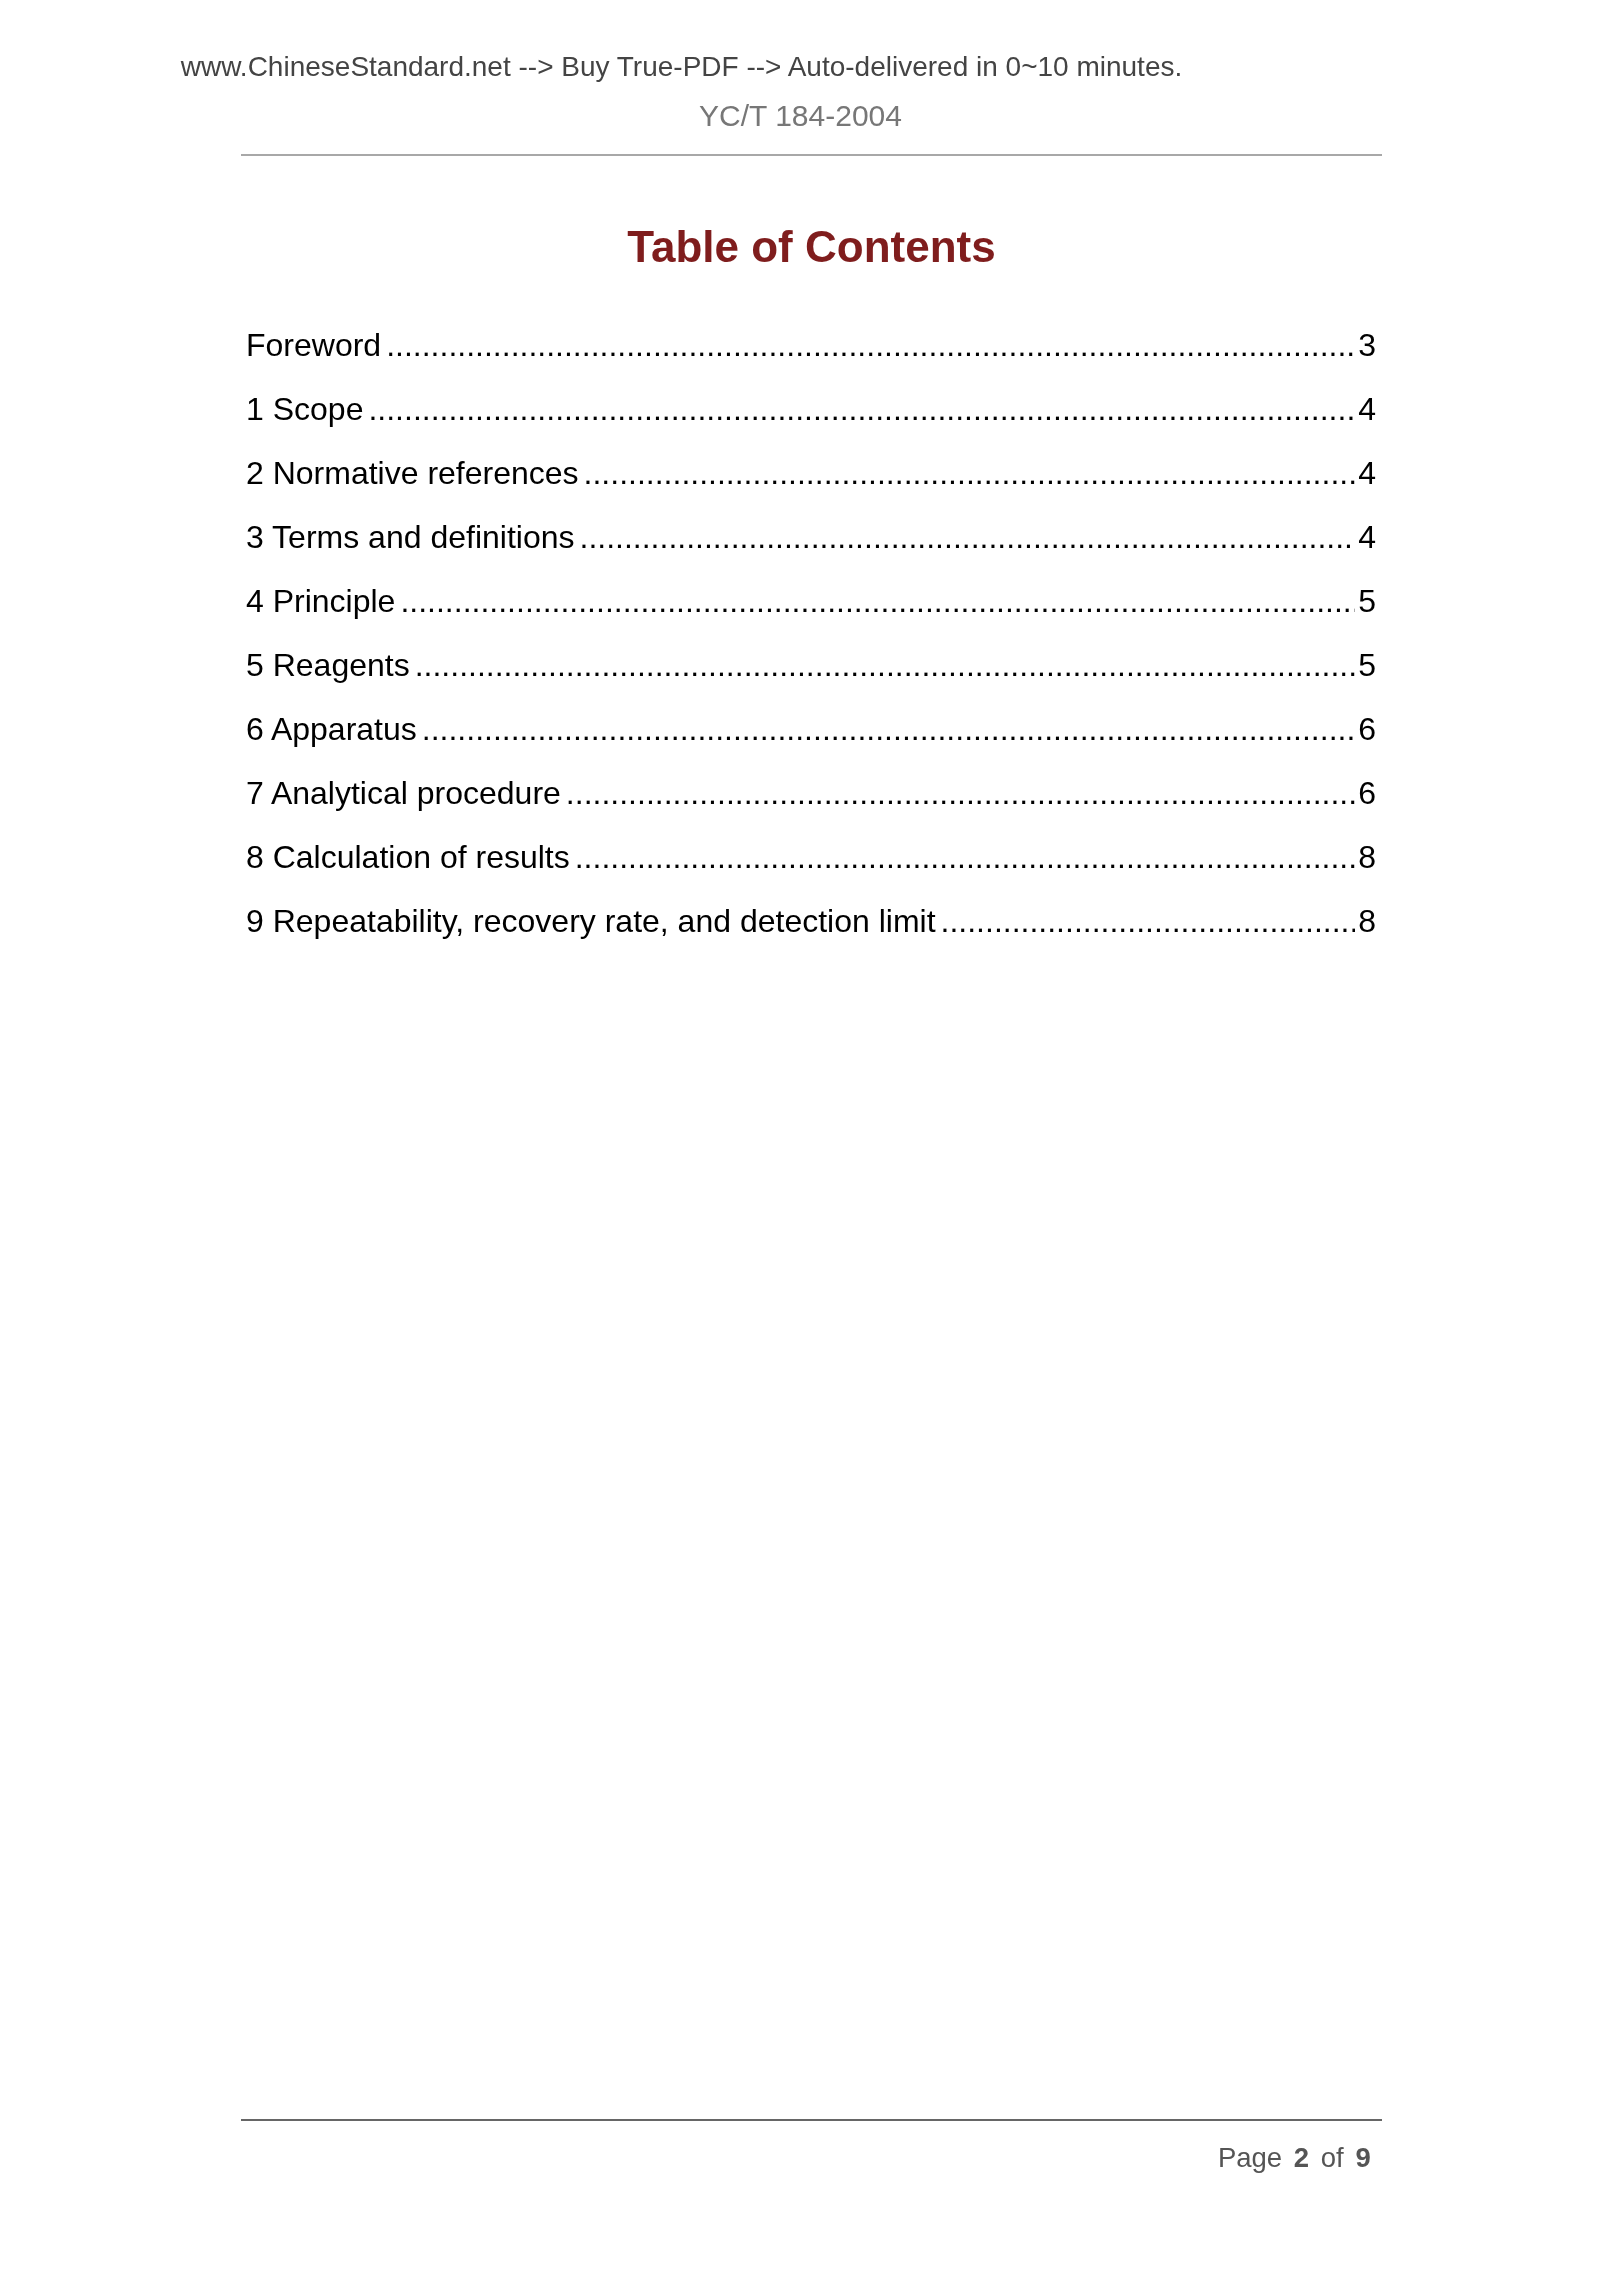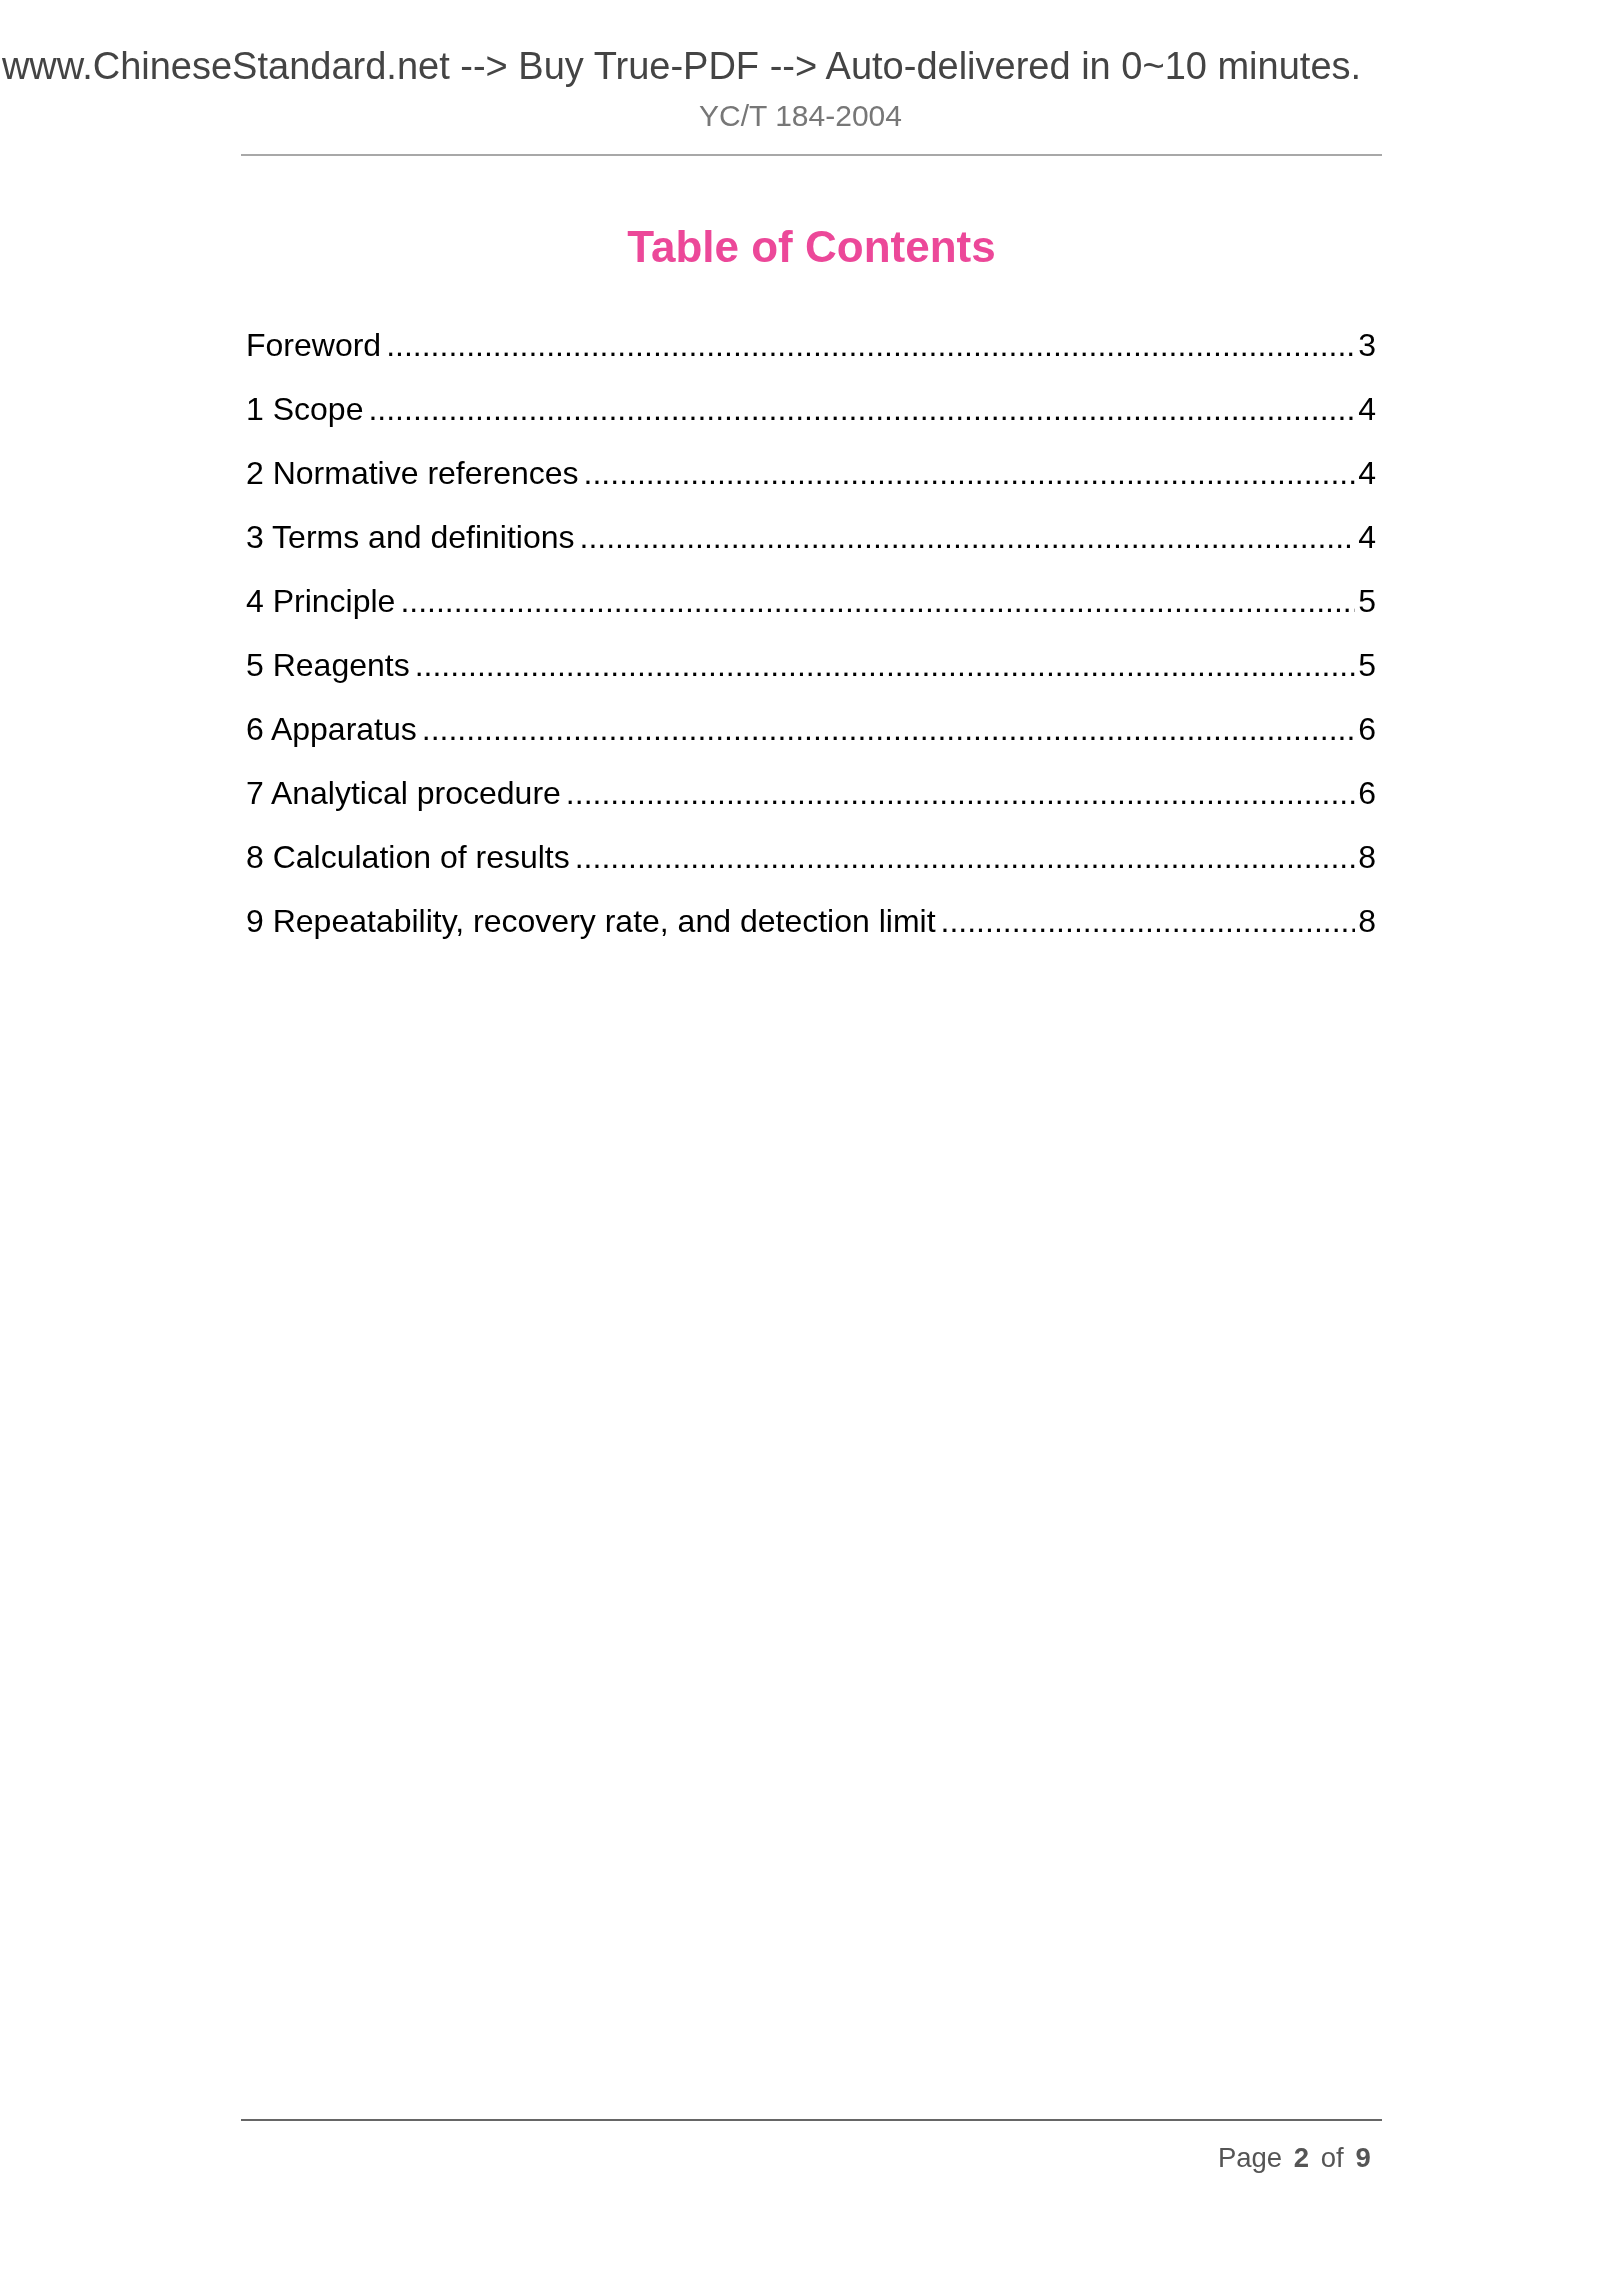--- a/index.html
+++ b/index.html
@@ -1,31 +1,31 @@
 <!DOCTYPE html>
 <html style="font-size:13.3px"><head>
 <meta charset="utf-8">
 <style>
   html, body { margin: 0; padding: 0; background: #ffffff; }
   body { width: 1623px; height: 2295px; position: relative; overflow: hidden;
          font-family: "Liberation Sans", sans-serif; }
   .page-header-line {
     position: absolute; left: 0; top: 43px; width: 1363px; text-align: center;
-    font-size: 38px; color: #444444; line-height: 47px; white-space: nowrap;
+    font-size: 28px; color: #444444; line-height: 47px; white-space: nowrap;
   }
   .page-header-code {
     position: absolute; left: 0; top: 98px; width: 1601px; text-align: center;
     font-size: 30px; color: #777777; line-height: 35px;
   }
   .header-rule {
     position: absolute; left: 241px; top: 154px; width: 1141px; height: 1.7px; background: #a8a8a8;
   }
   .toc-title {
     position: absolute; left: 0; top: 221px; width: 1623px; text-align: center;
-    font-size: 44px; font-weight: bold; color: #ec4899; line-height: 52px;
+    font-size: 44px; font-weight: bold; color: #7f1d1d; line-height: 52px;
   }
   .toc-list { position: absolute; left: 246px; top: 327px; width: 1130px; margin: 0; padding: 0; list-style: none; }
   .toc-row {
     display: flex; align-items: baseline; height: 64px; font-size: 32px; color: #000; line-height: 37px;
   }
   .toc-label { white-space: nowrap; }
   .toc-dots {
     flex: 1; overflow: hidden; white-space: nowrap; margin: 0 3.3px 0 5px;
     font-size: 32px; letter-spacing: 0px; color: #000;
   }

